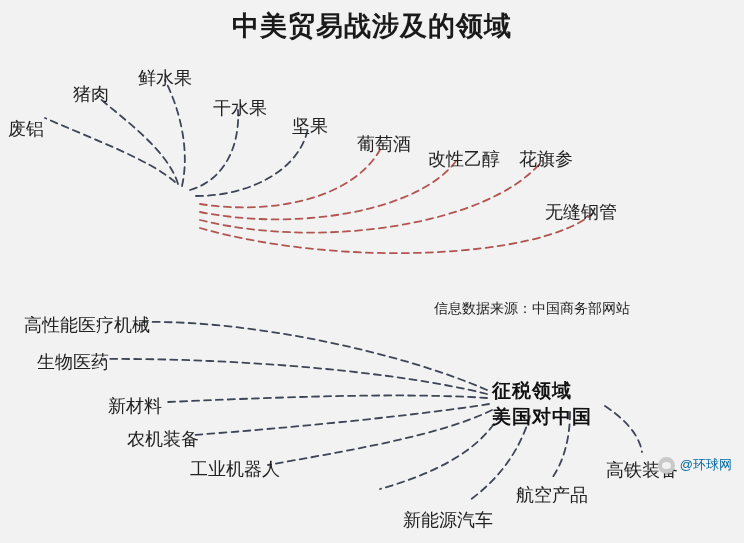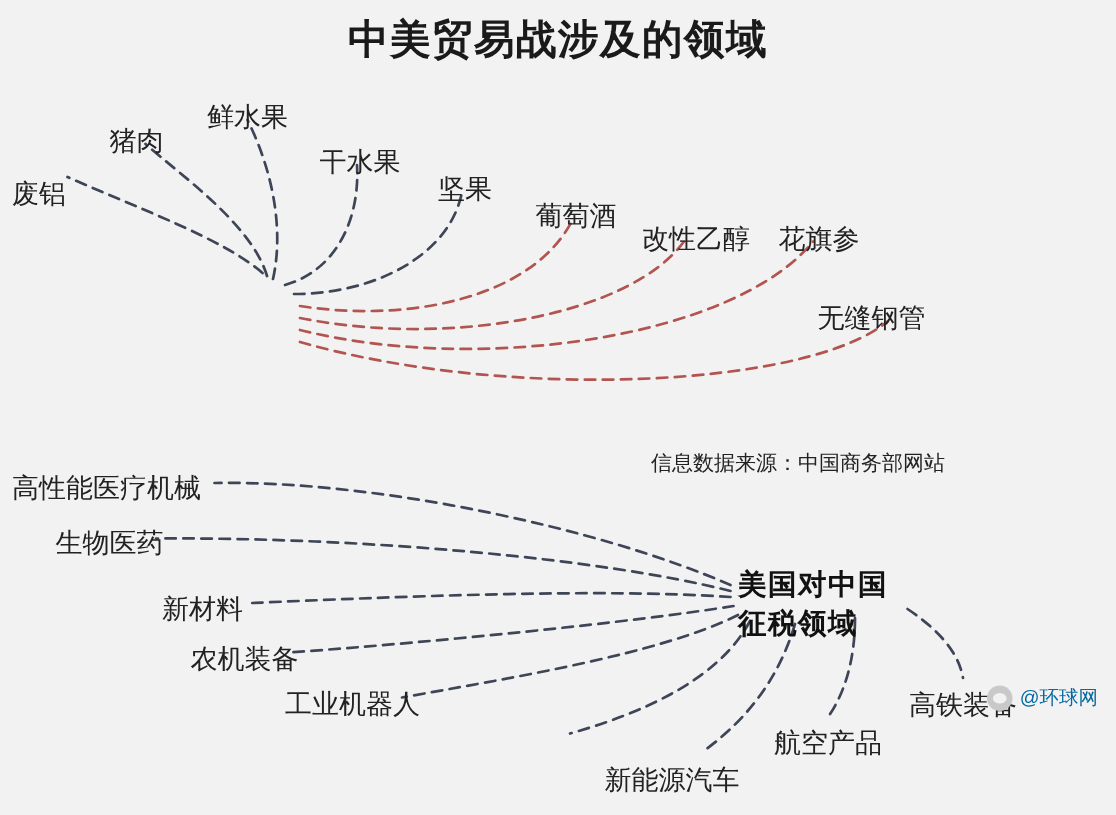--- a/index.html
+++ b/index.html
@@ -109,35 +109,35 @@
       <path d="M500,414 C480,452 430,475 380,489" fill="none" stroke="#3d4556" stroke-width="1.8" stroke-dasharray="7,5" stroke-linecap="round"></path>
       <path d="M530,416 C520,450 500,478 470,500" fill="none" stroke="#3d4556" stroke-width="1.8" stroke-dasharray="7,5" stroke-linecap="round"></path>
       <path d="M570,412 C570,442 562,464 552,478" fill="none" stroke="#3d4556" stroke-width="1.8" stroke-dasharray="7,5" stroke-linecap="round"></path>
       <path d="M605,406 C632,424 640,440 642,452" fill="none" stroke="#3d4556" stroke-width="1.8" stroke-dasharray="7,5" stroke-linecap="round"></path>
     </svg>
 
   <div class="title">中美贸易战涉及的领域</div>
 
 
   <div class="hub" id="hub-usa" style="left:492px; top:378px;">
+    <div>征税领域</div>
     <div>美国对中国</div>
-    <div>征税领域</div>
   </div>
 
   <div class="node" style="left:8px; top:105px;margin-top:12px;">废铝</div>
   <div class="node" style="left:73px; top:82px;">猪肉</div>
   <div class="node" style="left:138px; top:66px;">鲜水果</div>
   <div class="node" style="left:213px; top:96px;">干水果</div>
   <div class="node" style="left:292px; top:114px;">坚果</div>
   <div class="node" style="left:357px; top:132px;">葡萄酒</div>
   <div class="node" style="left:428px; top:147px;">改性乙醇</div>
   <div class="node" style="left:519px; top:147px;">花旗参</div>
   <div class="node" style="left:545px; top:200px;">无缝钢管</div>
 
-  <div class="node" style="left:8px; top:313px;">高性能医疗机械</div>
+  <div class="node" style="left:24px; top:313px;">高性能医疗机械</div>
   <div class="node" style="left:37px; top:350px;">生物医药</div>
   <div class="node" style="left:108px; top:394px;">新材料</div>
   <div class="node" style="left:127px; top:427px;">农机装备</div>
   <div class="node" style="left:190px; top:457px;">工业机器人</div>
   <div class="node" style="left:403px; top:508px;">新能源汽车</div>
   <div class="node" style="left:516px; top:483px;">航空产品</div>
   <div class="node" style="left:606px; top:458px;">高铁装备</div>
 
   <div class="source" style="left:434px; top:300px;">信息数据来源：中国商务部网站</div>
 

